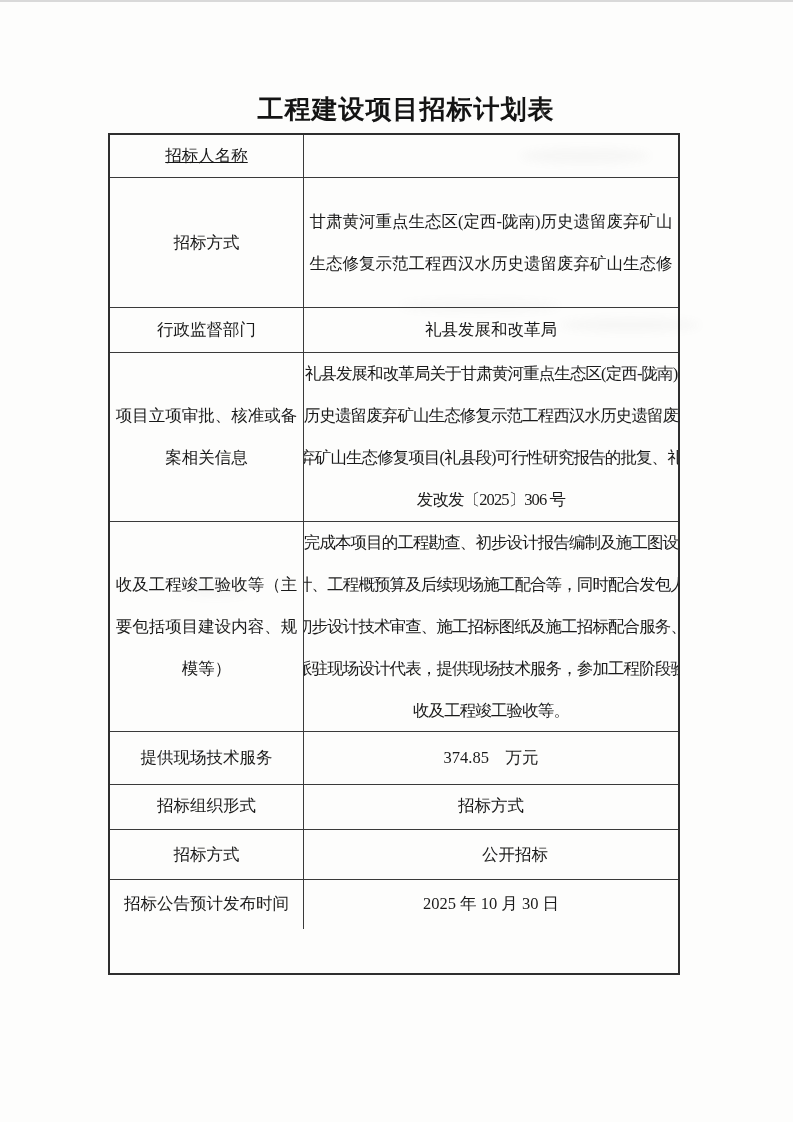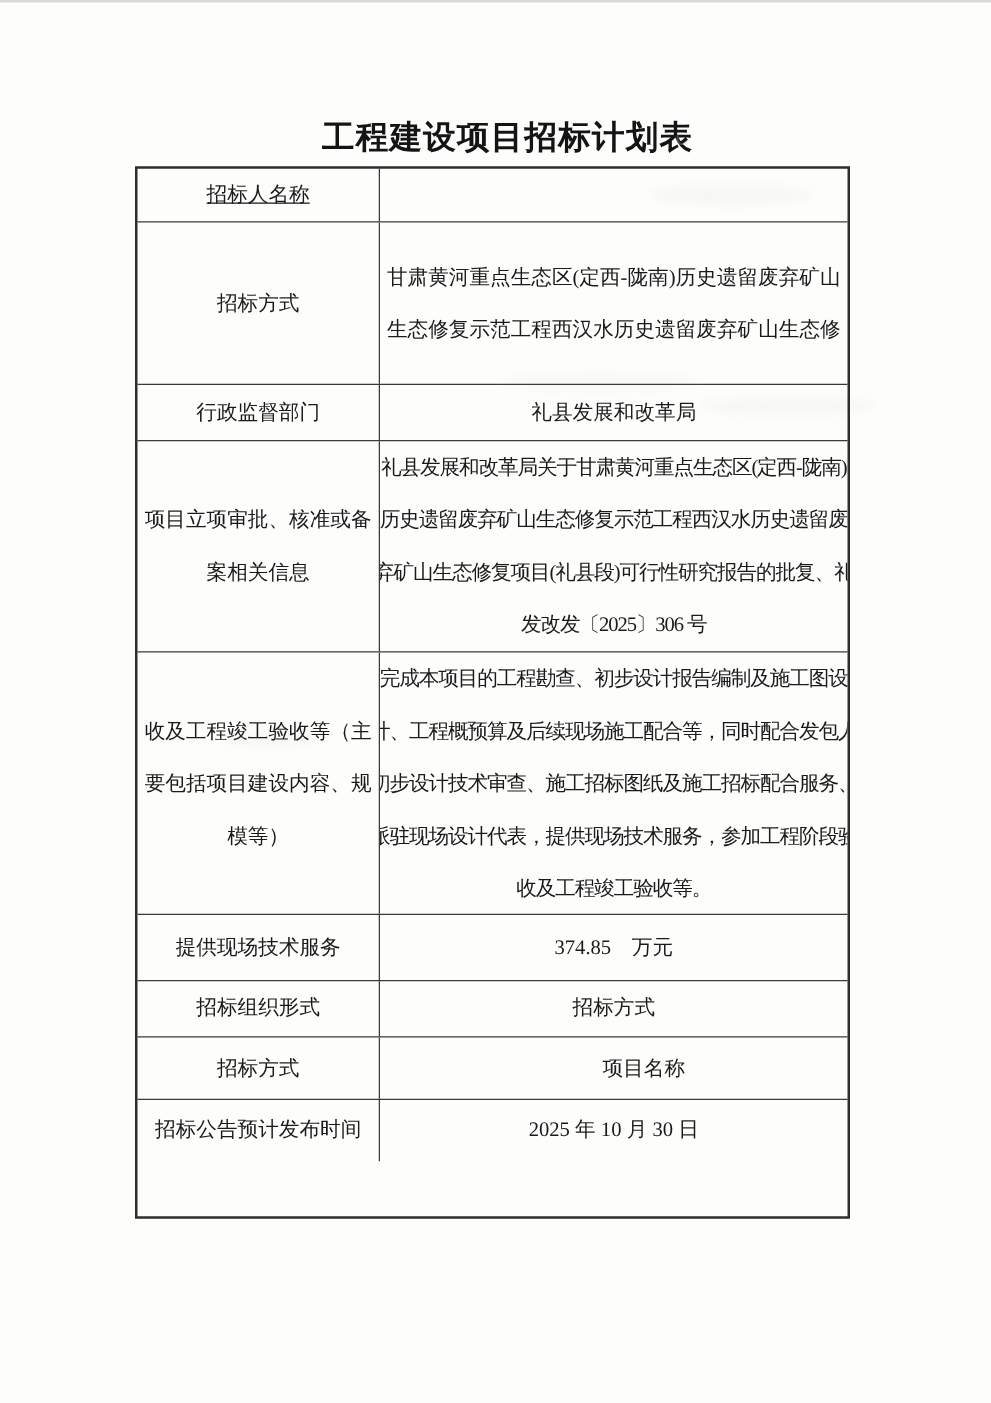--- a/index.html
+++ b/index.html
@@ -178,21 +178,21 @@
       <div class="cell value">
         <div class="line">招标方式</div>
       </div>
     </div>
 
     <div class="row r8">
       <div class="cell label">
         <div class="line">招标方式</div>
       </div>
       <div class="cell value">
-        <div class="line">项目名称</div>
+        <div class="line">公开招标</div>
       </div>
     </div>
 
     <div class="row r9">
       <div class="cell label">
         <div class="line">招标公告预计发布时间</div>
       </div>
       <div class="cell value">
         <div class="line">2025 年 10 月 30 日</div>
       </div>

